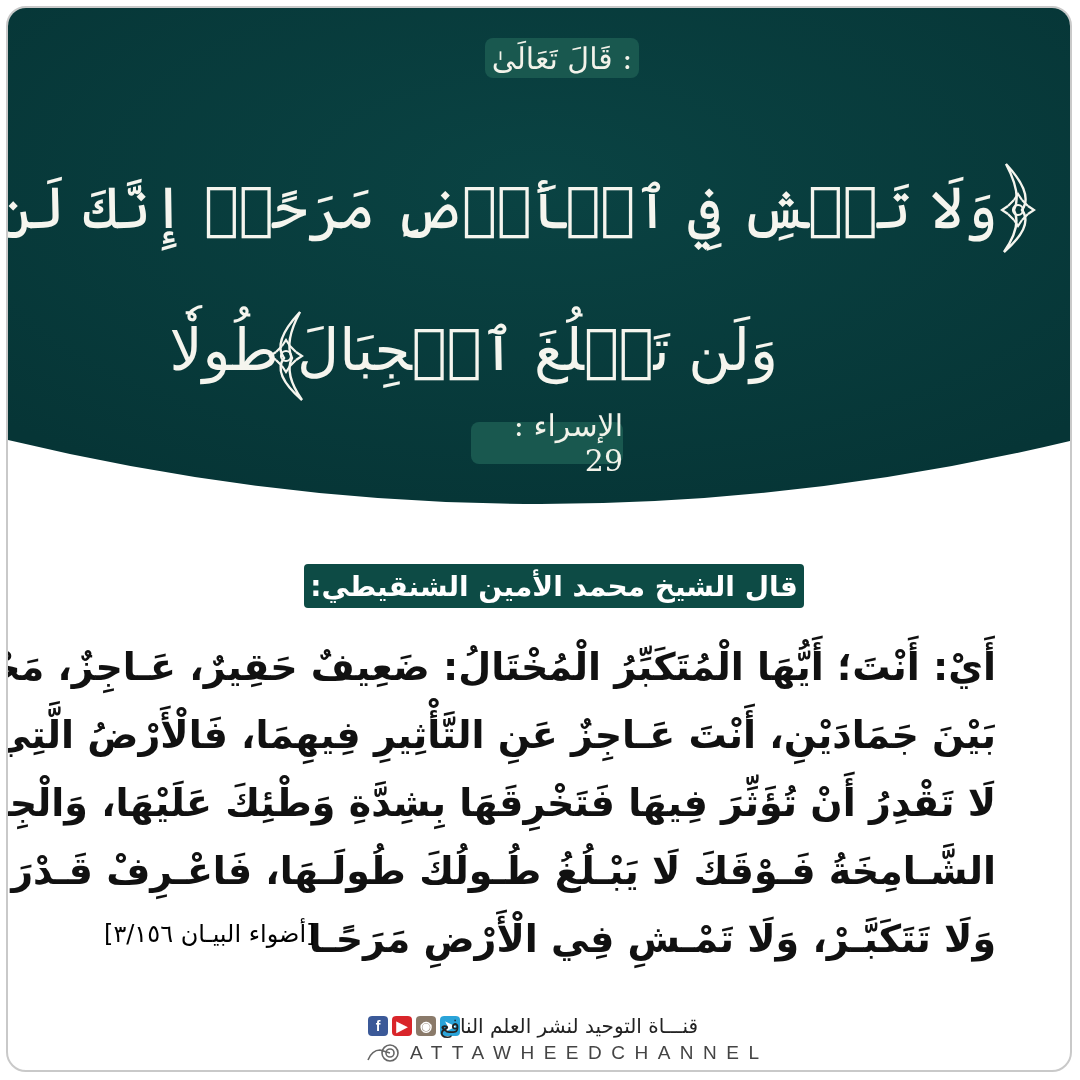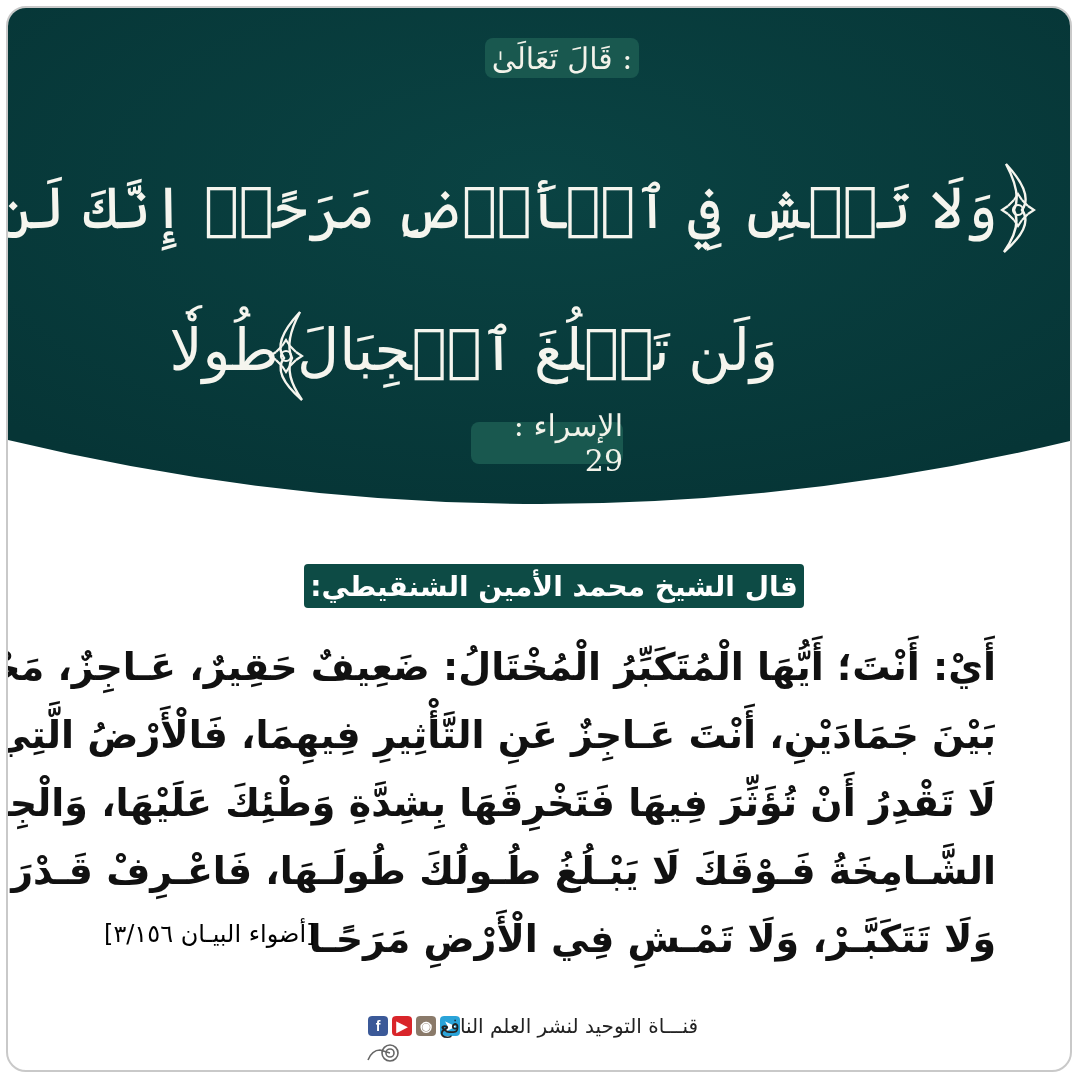--- a/index.html
+++ b/index.html
@@ -130,15 +130,16 @@
       <div class="soc" style="background:#d9252a">▶</div>
       <div class="soc" style="background:#8a7a6a">◉</div>
       <div class="soc" style="background:#2aa3d8">➤</div>
     </div>
     <div class="channel-ar">قنـــاة التوحيد لنشر العلم النافع</div>
     <svg class="touch-icon" viewBox="0 0 36 22">
       <circle cx="24" cy="11" r="8" fill="none" stroke="#666" stroke-width="1.6"></circle>
       <circle cx="24" cy="11" r="4" fill="none" stroke="#666" stroke-width="1.6"></circle>
       <path d="M2,18 Q6,8 14,8 L24,11" fill="none" stroke="#666" stroke-width="1.6"></path>
     </svg>
+    <div class="channel-en">ATTAWHEEDCHANNEL</div>
   </div>
 
 </div>
 
 </body></html>

